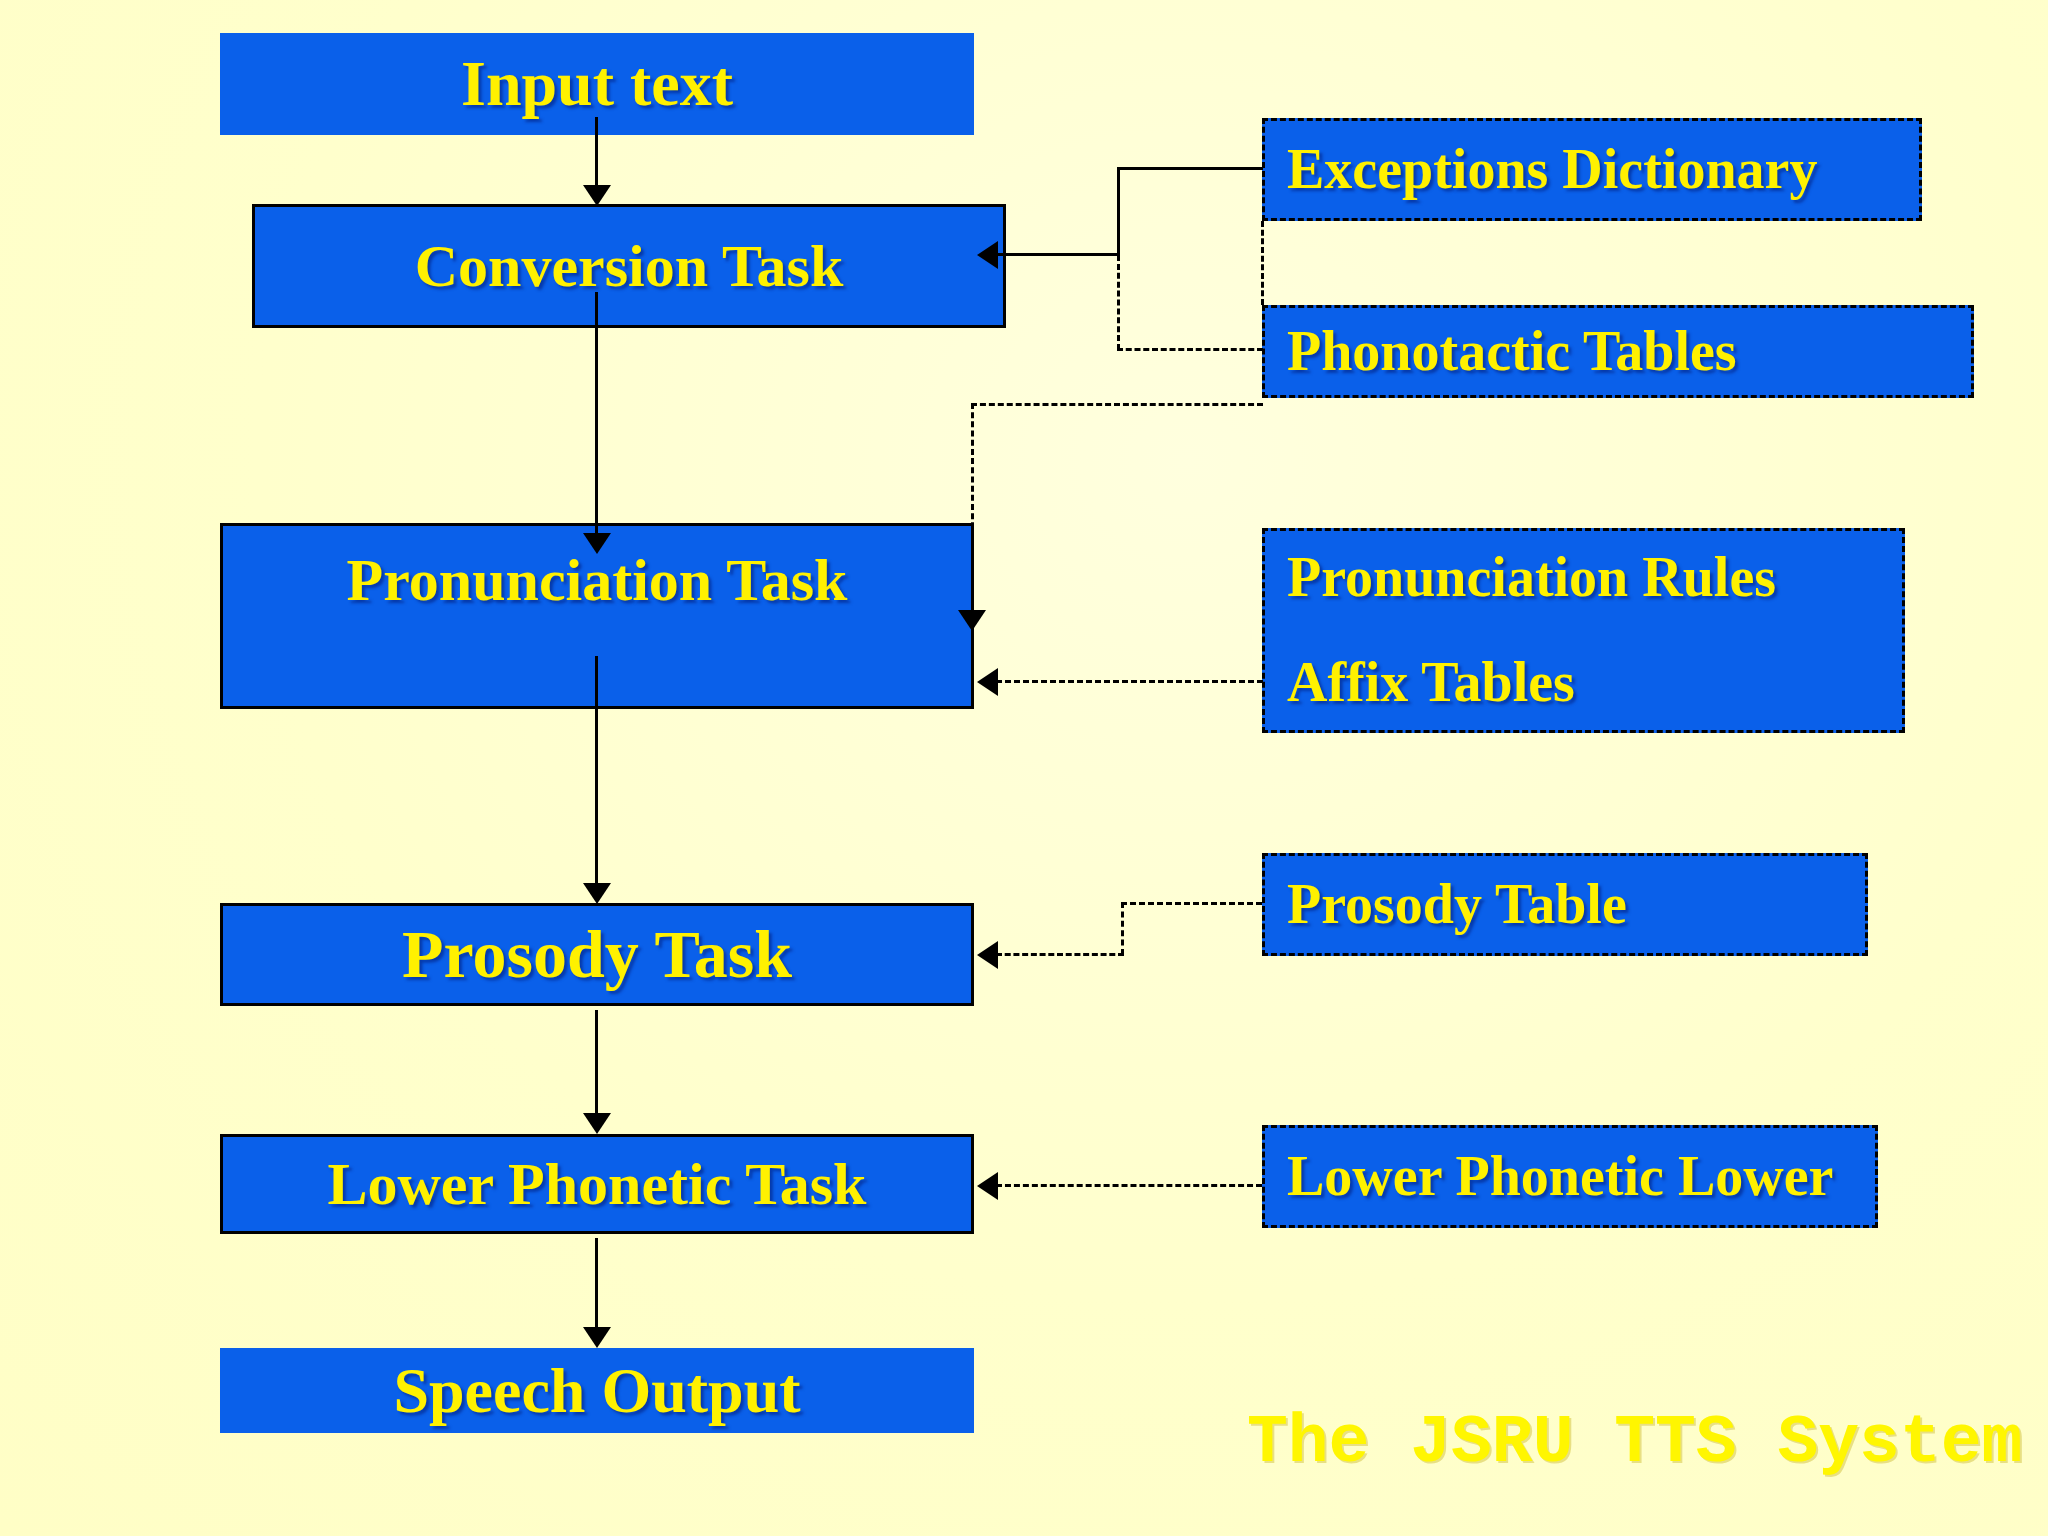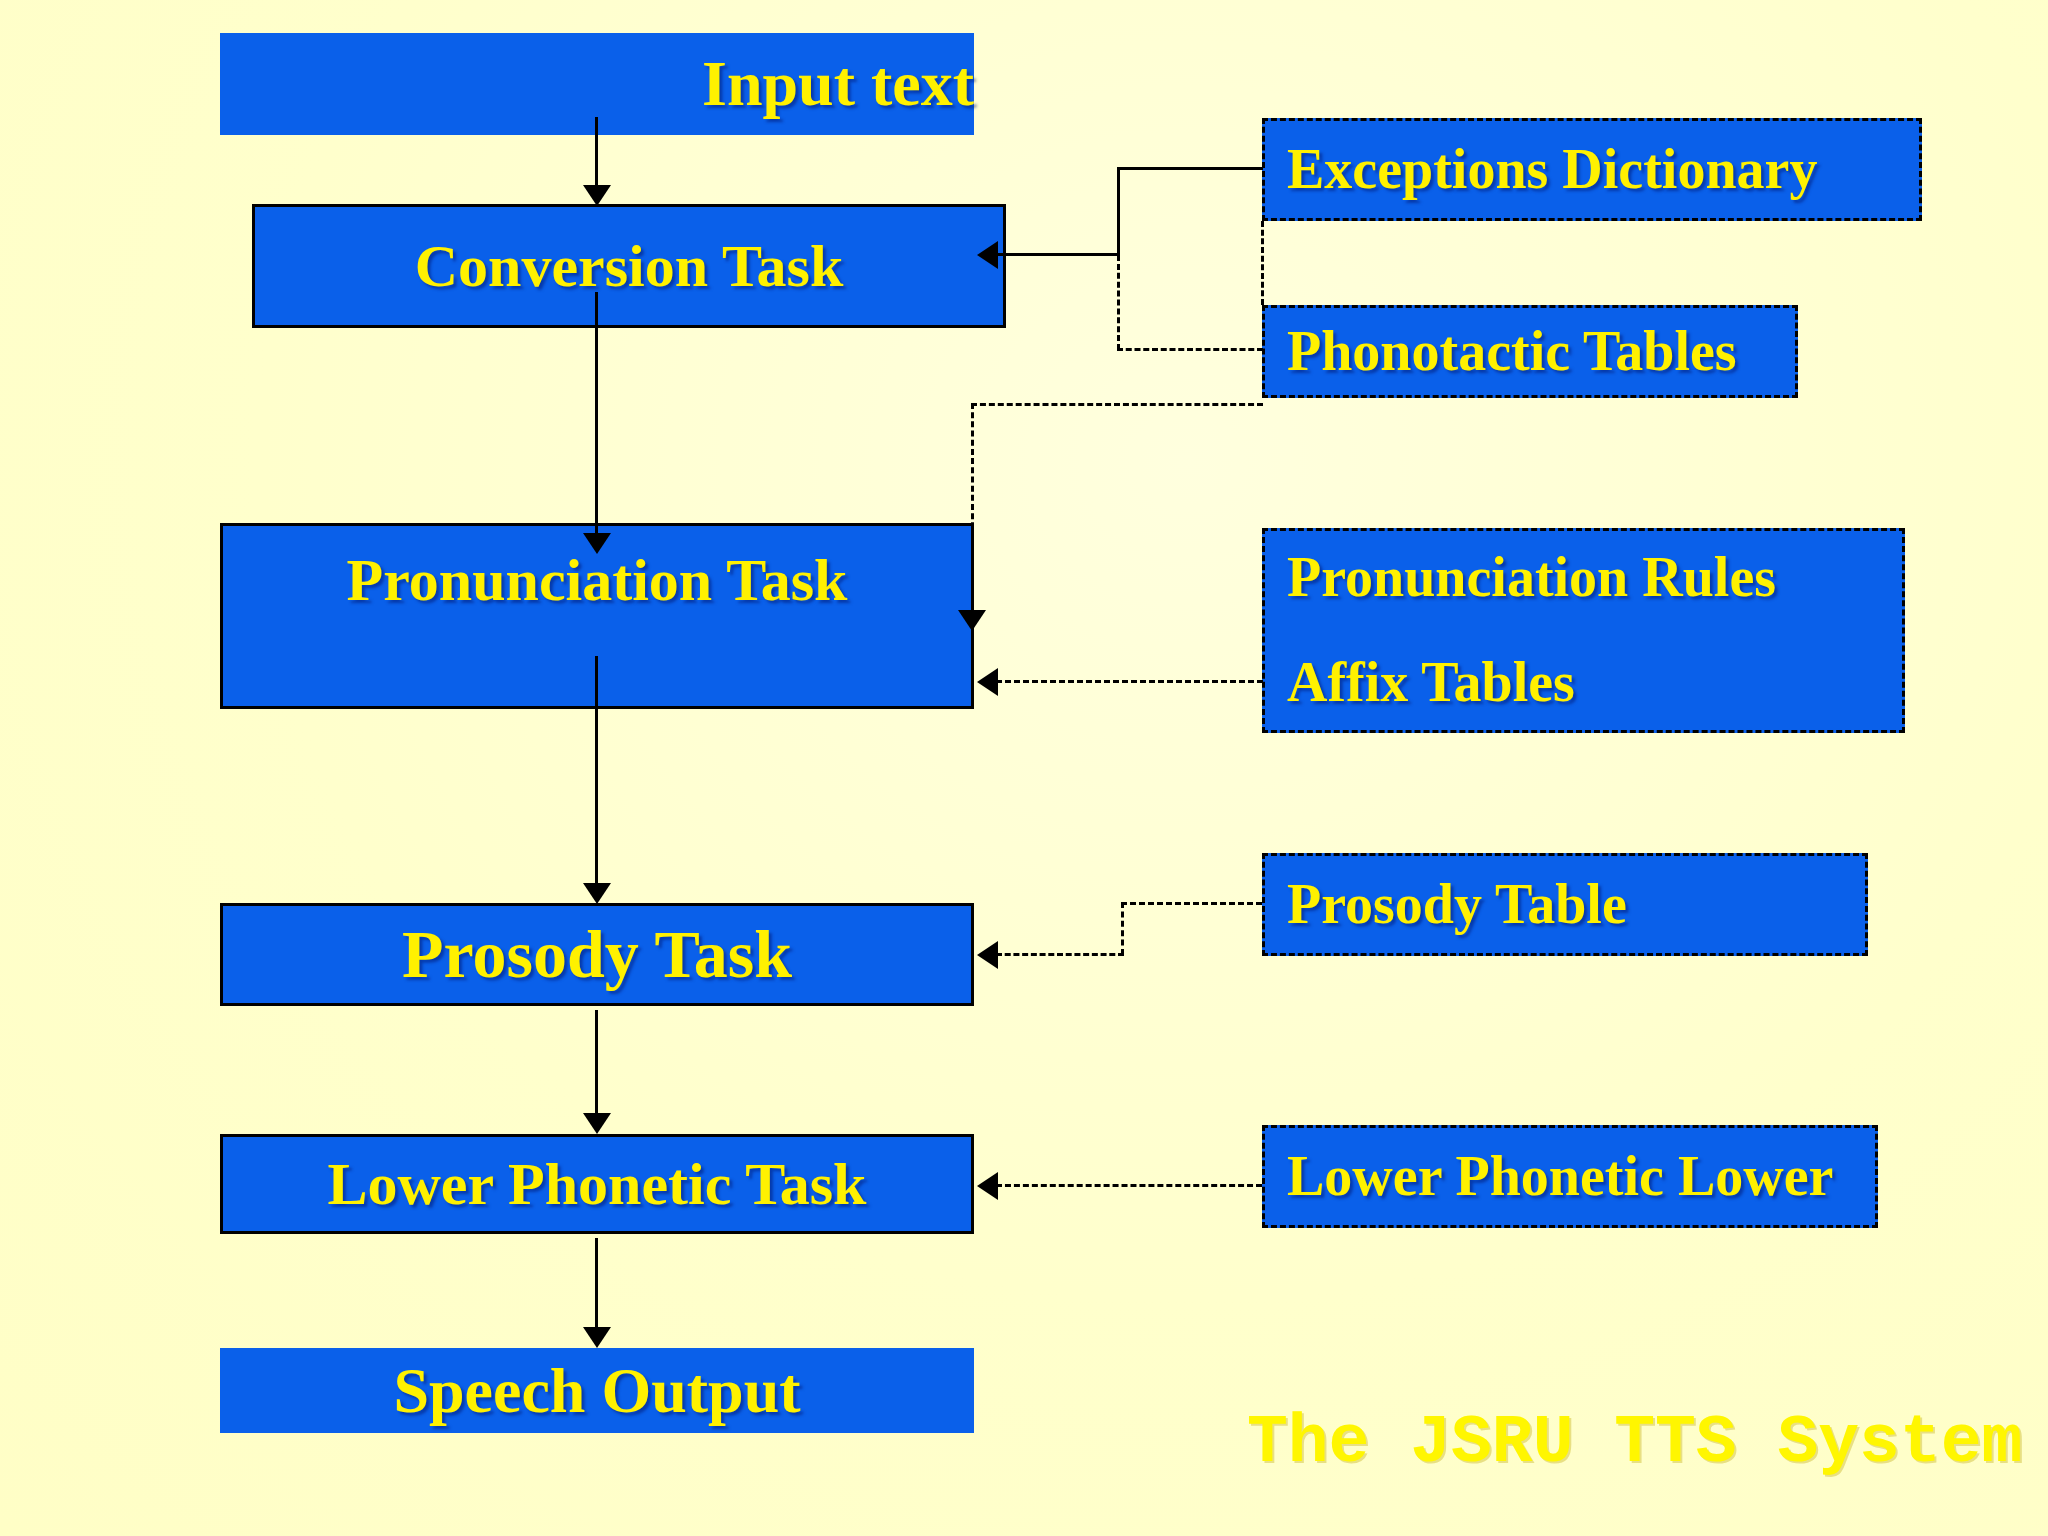--- a/index.html
+++ b/index.html
@@ -42,21 +42,21 @@
     font-weight:bold;font-size:68px;color:#FFF600;
     text-shadow:2px 2px 0 rgba(190,165,0,0.35);
     white-space:nowrap;
   }
 </style>
 </head>
 <body>
 
 <div id="slide">
 
-  <div class="box flow" style="top:33px;height:102px;font-size:64px;justify-content:flex-end;">
+  <div class="box flow" style="top:33px;height:102px;font-size:64px;">
     <span>Input text</span>
   </div>
 
   <div class="box flow bordered" style="top:204px;height:124px;font-size:60px;margin-left:32px;">
     <span>Conversion Task</span>
   </div>
 
   <div class="box flow bordered topalign" style="top:523px;height:186px;font-size:60px;">
     <span>Pronunciation Task</span>
   </div>
@@ -70,21 +70,21 @@
   </div>
 
   <div class="box flow" style="top:1348px;height:85px;font-size:64px;justify-content:center;">
     <span>Speech Output</span>
   </div>
 
   <div class="box res" style="top:118px;width:660px;height:103px;font-size:56px;">
     <span>Exceptions Dictionary</span>
   </div>
 
-  <div class="box res" style="top:305px;width:536px;height:93px;font-size:56px;">
+  <div class="box res" style="top:305px;width:712px;height:93px;font-size:56px;">
     <span>Phonotactic Tables</span>
   </div>
 
   <div class="box res res2" style="top:528px;width:643px;height:205px;font-size:56px;">
     <span>Pronunciation Rules</span>
     <span>Affix Tables</span>
   </div>
 
   <div class="box res" style="top:853px;width:606px;height:103px;font-size:56px;">
     <span>Prosody Table</span>

